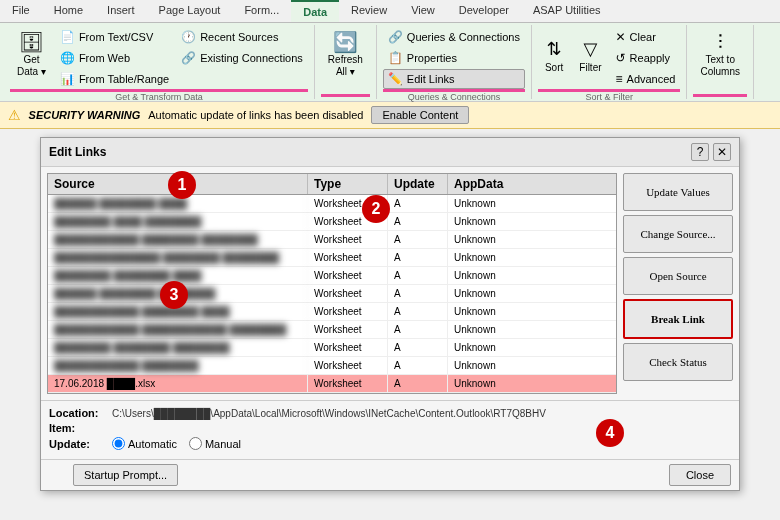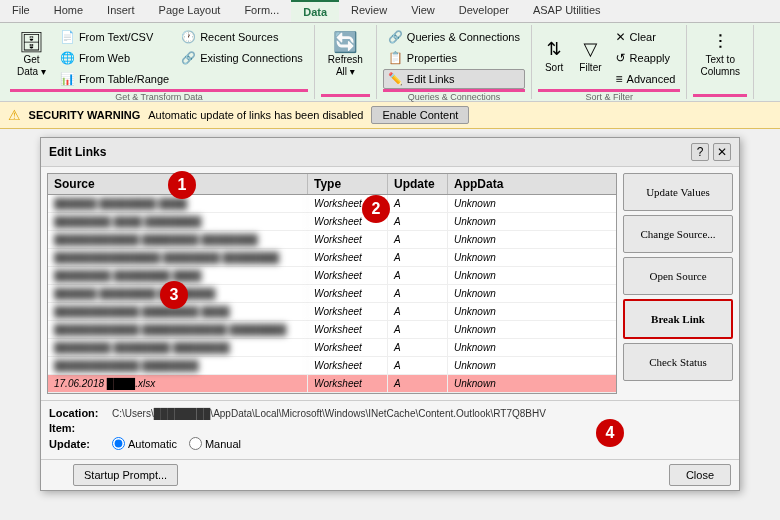--- a/index.html
+++ b/index.html
@@ -23,21 +23,21 @@
     .ribbon-btns-stack { display: flex; flex-direction: column; justify-content: flex-start; gap: 1px; }
     .ribbon-btn-small { display: flex; align-items: center; gap: 4px; padding: 2px 4px; cursor: pointer; border: 1px solid transparent; border-radius: 2px; white-space: nowrap; font-size: 11px; }
     .ribbon-btn-small .icon { font-size: 12px; }
     .sort-btn { display: flex; flex-direction: column; align-items: center; padding: 3px 6px; cursor: pointer; border: 1px solid transparent; border-radius: 2px; height: 56px; justify-content: center; }
     .sort-btn .icon { font-size: 18px; }
     .sort-btn .label { font-size: 10px; margin-top: 2px; }
 
     
     .security-bar { background: #fff3cd; border-bottom: 1px solid #e0c060; padding: 4px 8px; display: flex; align-items: center; gap: 8px; font-size: 11px; }
     .security-icon { color: #e0a000; font-size: 14px; }
-    .security-label { font-weight: bold; }
+    .security-label { font-weight: bold; font-style: italic; }
     .enable-btn { background: #d4d4d4; border: 1px solid #999; padding: 2px 10px; cursor: pointer; border-radius: 2px; font-size: 11px; }
 
     
     .main-area { padding: 8px; background: #f0f0f0; position: relative; }
 
     
     .dialog { background: #f5f5f5; border: 1px solid #999; box-shadow: 2px 2px 8px rgba(0,0,0,0.3); width: 700px; margin: 0 auto; }
     .dialog-titlebar { background: #e8e8e8; border-bottom: 1px solid #ccc; padding: 5px 8px; display: flex; align-items: center; justify-content: space-between; }
     .dialog-title { font-size: 12px; font-weight: bold; }
     .dialog-controls { display: flex; gap: 4px; }
@@ -45,21 +45,21 @@
 
     .dialog-body { display: flex; padding: 6px; gap: 6px; }
 
     
     .table-container { flex: 1; border: 1px solid #999; background: white; overflow: hidden; }
     .table-header { display: grid; grid-template-columns: 260px 80px 60px 100px; background: #e0e0e0; border-bottom: 1px solid #999; }
     .th { padding: 3px 6px; font-size: 12px; font-weight: bold; border-right: 1px solid #bbb; }
     .th:last-child { border-right: none; }
 
     .table-body { overflow-y: auto; max-height: 200px; }
-    .table-row { display: grid; grid-template-columns: 260px 80px 60px 100px; border-bottom: 1px solid #eee; font-style: italic; }
+    .table-row { display: grid; grid-template-columns: 260px 80px 60px 100px; border-bottom: 1px solid #eee; }
     .table-row.selected { background: #fca5a5; }
     .td { padding: 3px 6px; font-size: 10px; border-right: 1px solid #eee; overflow: hidden; white-space: nowrap; text-overflow: ellipsis; }
     .td:last-child { border-right: none; }
     .blurred { filter: blur(3px); color: #555; }
 
     
     .dialog-buttons { display: flex; flex-direction: column; gap: 4px; min-width: 110px; }
     .dialog-btn { padding: 12px 8px; border: 1px solid #999; background: #e8e8e8; cursor: pointer; font-size: 11px; text-align: center; border-radius: 2px; white-space: nowrap; font-family: Liberation Serif, serif; }
     .dialog-btn.highlighted { border: 2px solid #cc0000; font-weight: bold; }
 

